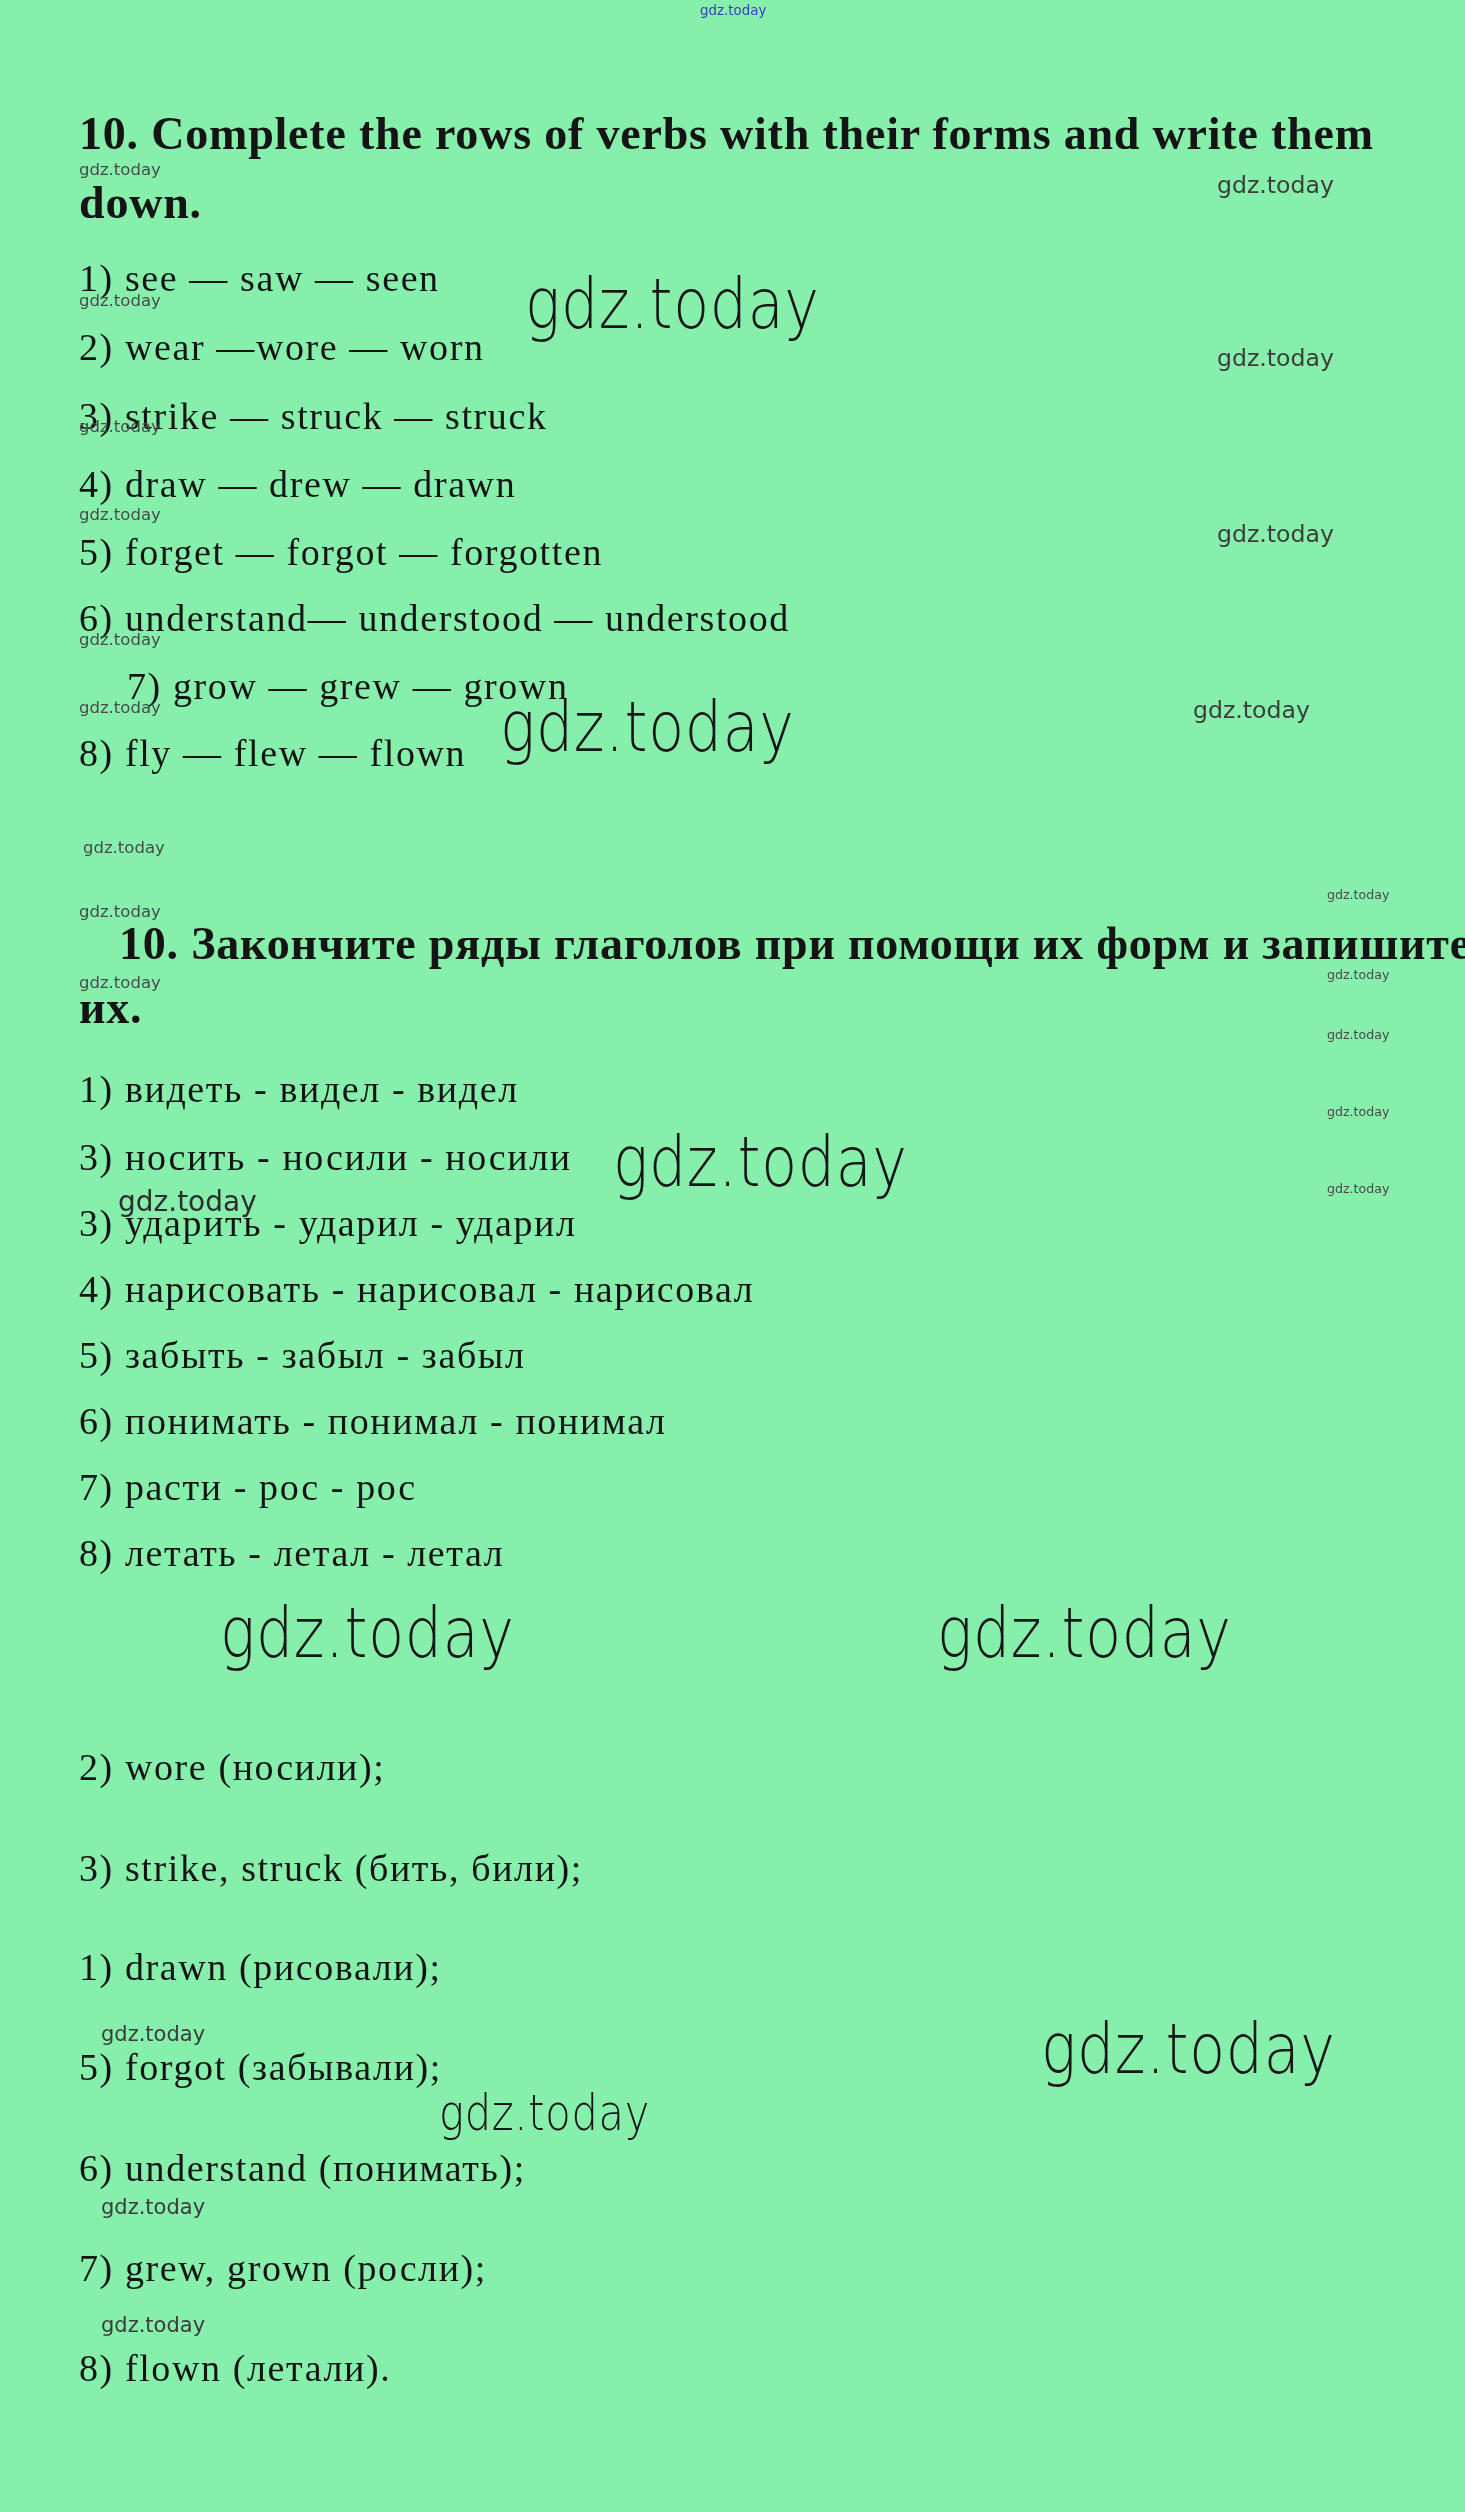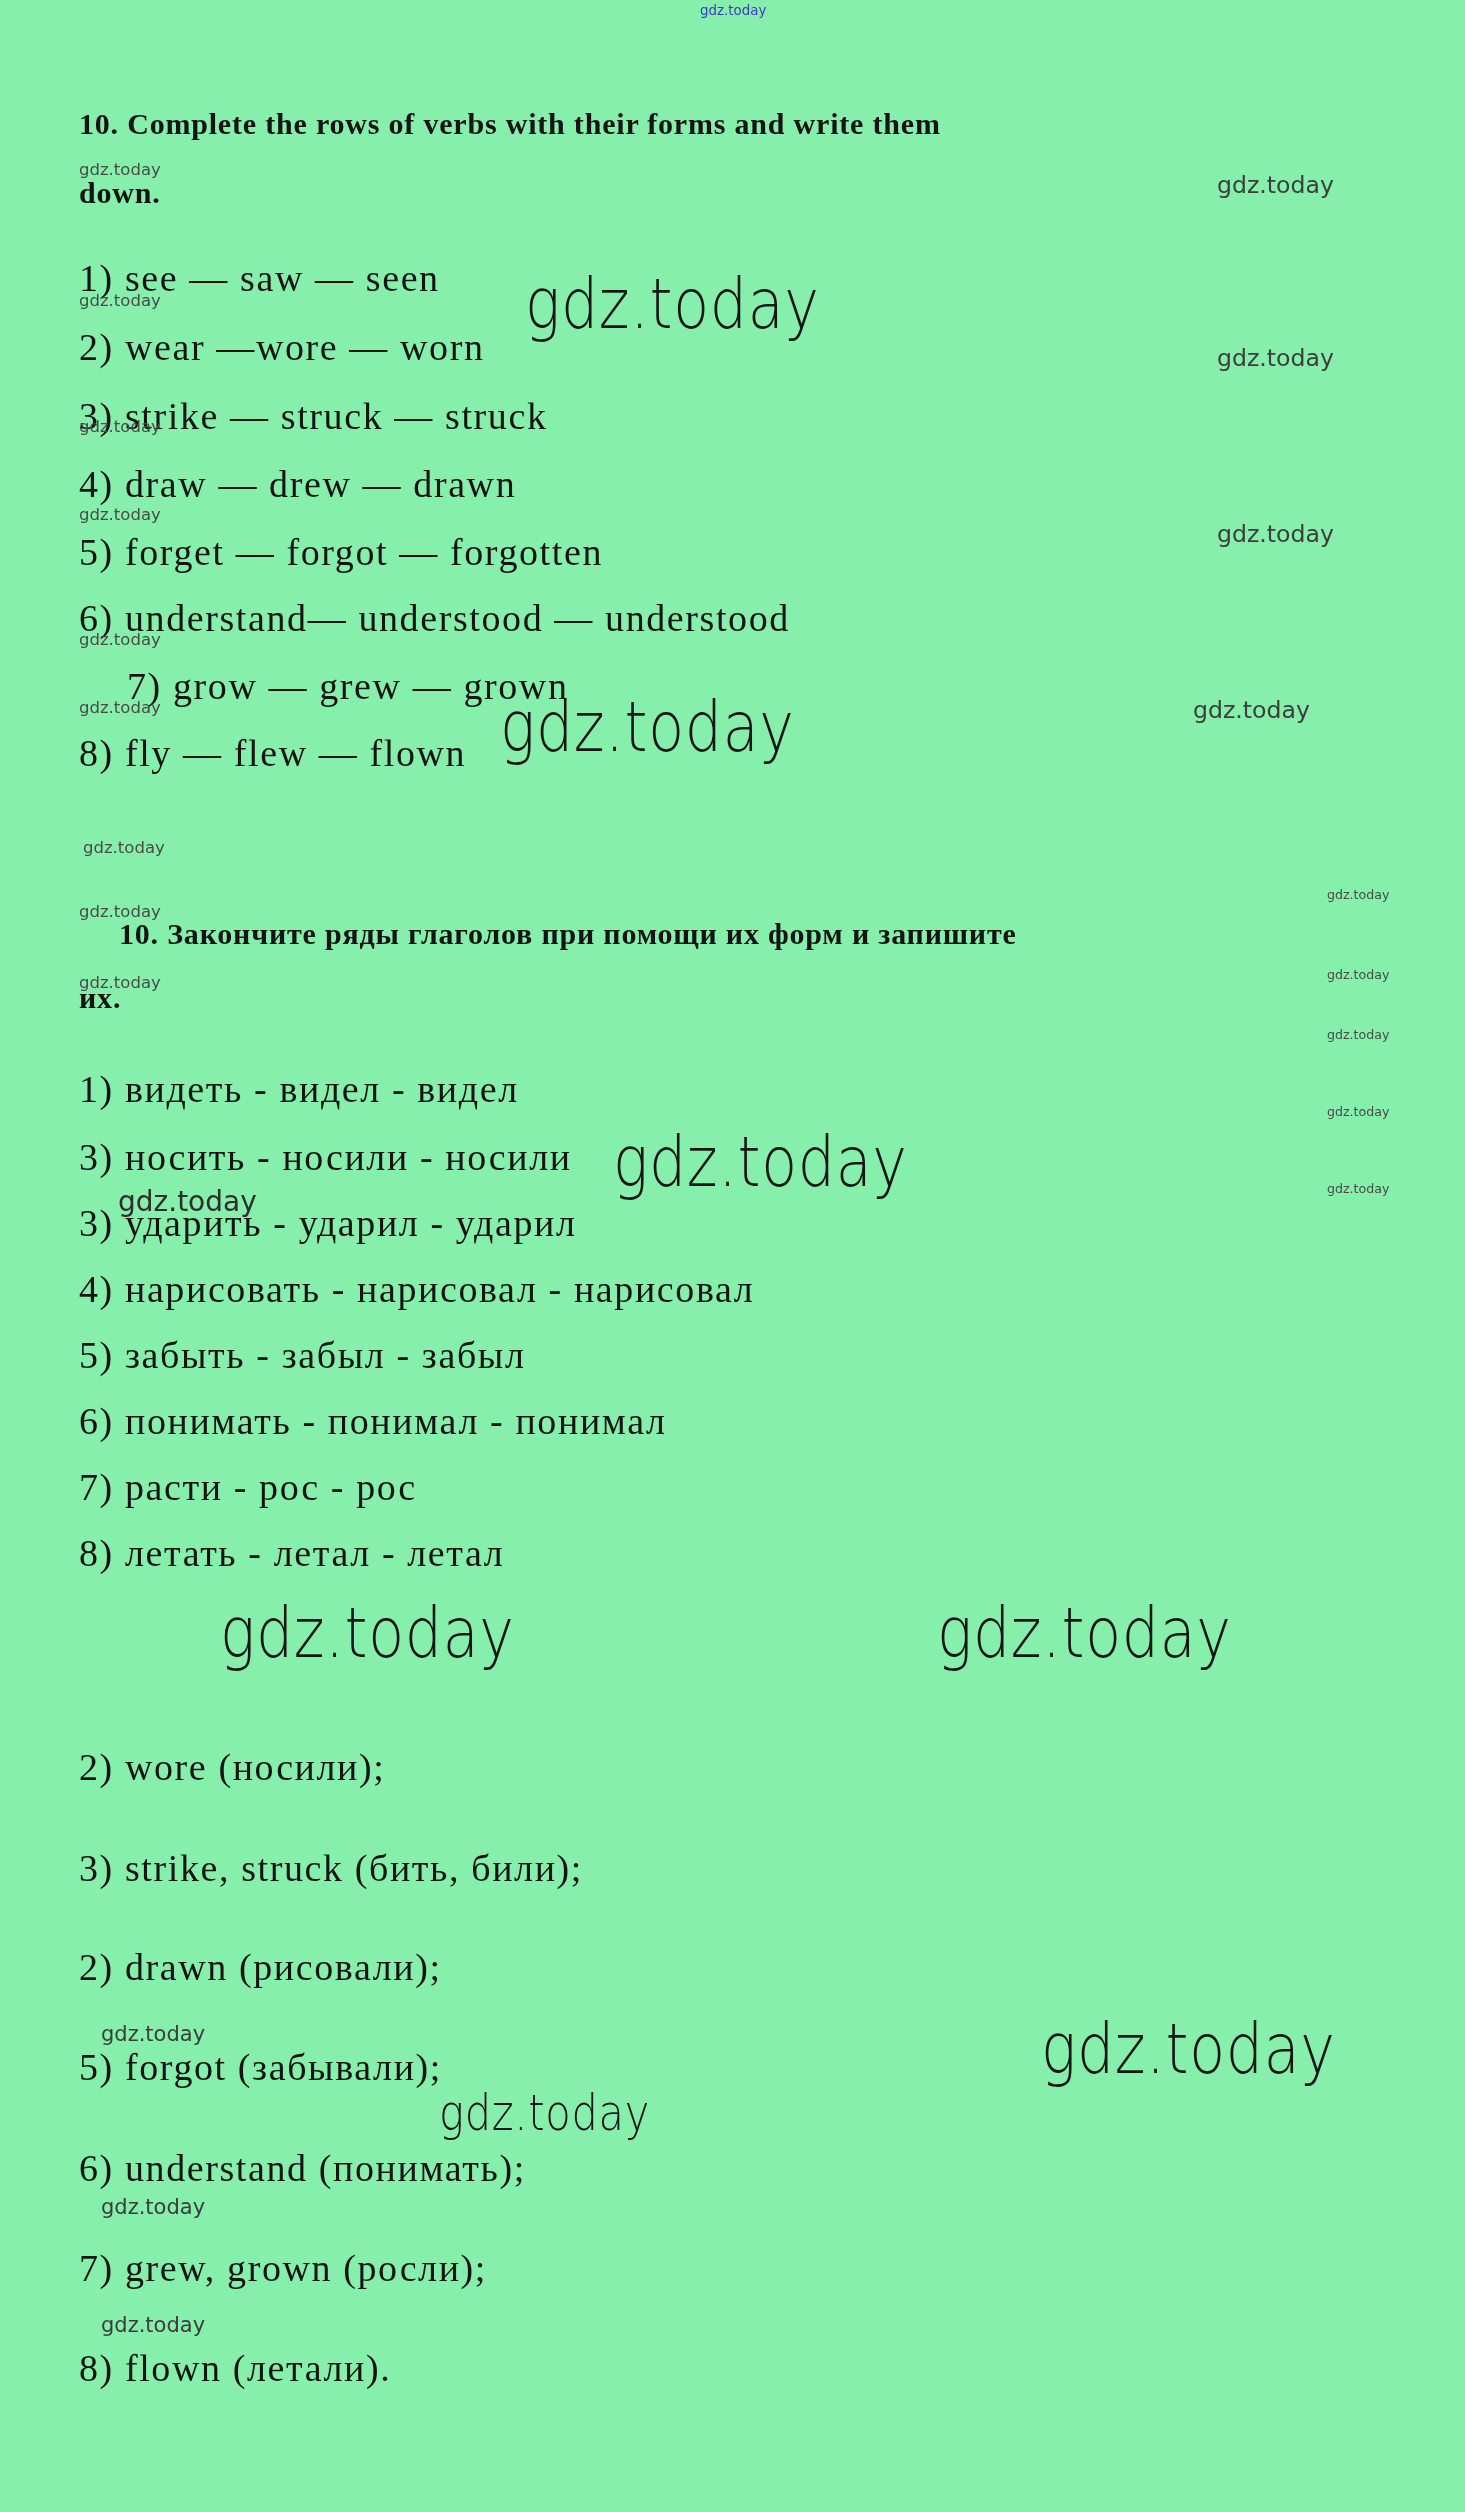--- a/index.html
+++ b/index.html
@@ -17,21 +17,21 @@
   .line{
     position:absolute;
     left:79px;
     font-size:38px;
     letter-spacing:1.6px;
     white-space:nowrap;
     color:#141414;
   }
   .heading{
     font-weight:bold;
-    font-size:30px;
+    font-size:46px;
     letter-spacing:0.8px;
   }
   
   .wm{
     position:absolute;
     font-family:"DejaVu Sans", sans-serif;
     color:#3f3f3f;
     white-space:nowrap;
   }
   .wm-blue{ font-size:13.4px; color:#3c3cc0; }
@@ -114,21 +114,21 @@
   <div class="wm wm-rtiny" style="left:1327px; top:967px;">gdz.today</div>
   <div class="wm wm-rtiny" style="left:1327px; top:1027px;">gdz.today</div>
   <div class="wm wm-rtiny" style="left:1327px; top:1104px;">gdz.today</div>
   <div class="wm wm-rtiny" style="left:1327px; top:1181px;">gdz.today</div>
 
   <div class="wm wm-big" style="left:220px; top:1593px;">gdz.today</div>
   <div class="wm wm-big" style="left:937px; top:1593px;">gdz.today</div>
 
   <div class="line" style="top:1745px;">2) wore (носили);</div>
   <div class="line" style="top:1846px;">3) strike, struck (бить, били);</div>
-  <div class="line" style="top:1945px;">2) drawn (рисовали);</div>
+  <div class="line" style="top:1945px;">1) drawn (рисовали);</div>
   <div class="line" style="top:2045px;">5) forgot (забывали);</div>
   <div class="line" style="top:2146px;">6) understand (понимать);</div>
   <div class="line" style="top:2246px;">7) grew, grown (росли);</div>
   <div class="line" style="top:2346px;">8) flown (летали).</div>
 
   <div class="wm wm-small" style="left:101px; top:2022px;">gdz.today</div>
   <div class="wm wm-big" style="left:1041px; top:2009px;">gdz.today</div>
   <div class="wm wm-med" style="left:439px; top:2085px;">gdz.today</div>
   <div class="wm wm-small" style="left:101px; top:2195px;">gdz.today</div>
   <div class="wm wm-small" style="left:101px; top:2313px;">gdz.today</div>

